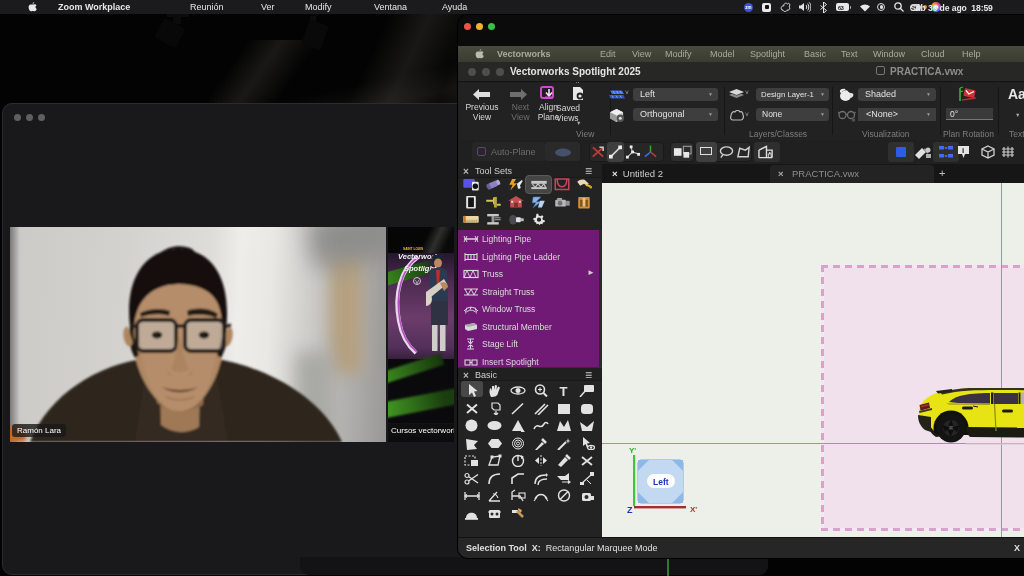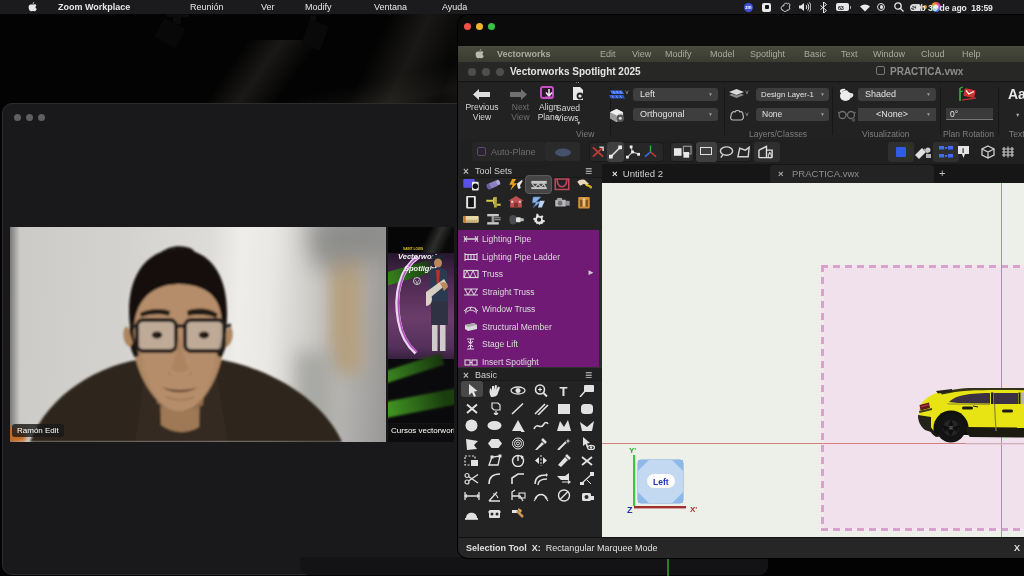--- a/index.html
+++ b/index.html
@@ -130,21 +130,21 @@
         <circle cx="193" cy="107" r="1" fill="#4a3a2a"></circle>
 
         <path d="M168 110 C167 122 165 134 161 142 C165 146 175 146 179 142 C174 134 172 122 171 110 Z" fill="#ab835f" opacity=".85"></path>
         <path d="M159 145 C158 147 159 148 161 148 M181 145 C182 147 181 148 179 148" stroke="#97714e" stroke-width="1" fill="none" opacity=".8"></path>
 
         <path d="M152 160 C162 164 178 164 188 160 C178 167 161 167 152 160 Z" fill="#5f4331"></path>
         <path d="M156 170 C166 174 175 174 184 170" stroke="#936f50" stroke-width="1.4" fill="none" opacity=".7"></path>
 
         </g>
       </svg>
-      <div class="abs" style="left:2px;top:197px;background:rgba(25,25,25,.8);color:#fff;font-size:8px;padding:2px 5px 2px 5px;border-radius:3px;">Ramón Edit</div>
+      <div class="abs" style="left:2px;top:197px;background:rgba(25,25,25,.8);color:#fff;font-size:8px;padding:2px 5px 2px 5px;border-radius:3px;">Ramón Lara</div>
     </div>
 
     <div class="abs" id="vid2" style="left:385px;top:123px;width:66px;height:215px;background:#0b090e;overflow:hidden;">
 
       <div class="abs" style="left:0;top:20px;width:66px;height:118px;background:linear-gradient(180deg,#1e1226 0%,#4e2b52 30%,#6b3c6a 60%,#53305a 85%,#2a1830 100%);"></div>
 
       <div class="abs" style="left:0;top:0;width:66px;height:26px;background:linear-gradient(115deg,#060606 55%,#2e2e2c 70%,#0a0a0a 85%);"></div>
 
       <div class="abs" style="left:-12px;top:40px;width:60px;height:13px;background:linear-gradient(90deg,#3f9222,#1d4a10 80%,transparent);transform:rotate(-16deg);filter:blur(.6px);"></div>
 
@@ -282,21 +282,21 @@
           <path d="M3 6 C1 4.5 2 2.5 4 2 L6 1.8 C7.5 1.6 8 2.5 7 3 C5 3.5 4 4.5 4.3 6 Z" fill="#ececec"></path>
           <ellipse cx="7.5" cy="4.5" rx="2.5" ry="1.2" fill="#ececec"></ellipse>
         </svg>
       <div class="abs" style="left:400px;top:5px;width:78px;height:13px;background:#3e3e3e;border-radius:3px;color:#e2e2e2;font-size:9px;line-height:13px;padding-left:7px;">Shaded<span style="position:absolute;right:5px;top:0px;color:#9a9a9a;font-size:5px;">▼</span></div>
       <svg class="abs" style="left:380px;top:27px;" width="18" height="12" viewBox="0 0 18 12">
           <circle cx="4.5" cy="5" r="3.5" fill="none" stroke="#6f6f6f" stroke-width="1.3"></circle>
           <circle cx="13" cy="5" r="3.5" fill="none" stroke="#6f6f6f" stroke-width="1.3"></circle>
           <path d="M8 4.5 L9.5 4.5 M1 3 L0 2 M17.5 3 L16.5 2" stroke="#6f6f6f" stroke-width="1.2"></path>
           <circle cx="15.5" cy="10" r="1.8" fill="#505050"></circle>
         </svg>
-      <div class="abs" style="left:400px;top:25px;width:78px;height:13px;background:#3e3e3e;border-radius:0;color:#e2e2e2;font-size:9px;line-height:13px;padding-left:18px;">&lt;None&gt;<span style="position:absolute;right:5px;top:0px;color:#9a9a9a;font-size:5px;">▼</span></div>
+      <div class="abs" style="left:400px;top:25px;width:78px;height:13px;background:#3e3e3e;border-radius:0;color:#e2e2e2;font-size:9px;line-height:13px;padding-left:8px;">&lt;None&gt;<span style="position:absolute;right:5px;top:0px;color:#9a9a9a;font-size:5px;">▼</span></div>
       <div class="abs" style="left:404px;top:46px;color:#7e7e7e;font-size:8.5px;">Visualization</div>
       <div class="abs" style="left:482px;top:4px;width:1px;height:48px;background:#161616;"></div>
 
       <svg class="abs" style="left:499px;top:3px;" width="22" height="17" viewBox="0 0 22 17">
           <path d="M3 2 L3 15" stroke="#3fae3f" stroke-width="1.6"></path>
           <path d="M3 2 L6 1 M3 6 L6 5" stroke="#3fae3f" stroke-width="1.2"></path>
           <rect x="7" y="3" width="11" height="8" rx="1" fill="#cf3030" transform="rotate(12 12 7)"></rect>
           <path d="M8.5 5 L12 8 L16.5 4.5" stroke="#fff" stroke-width="1.2" fill="none" transform="rotate(12 12 7)"></path>
           <path d="M5 14 L19 12" stroke="#b03030" stroke-width="1.6"></path>
         </svg>

